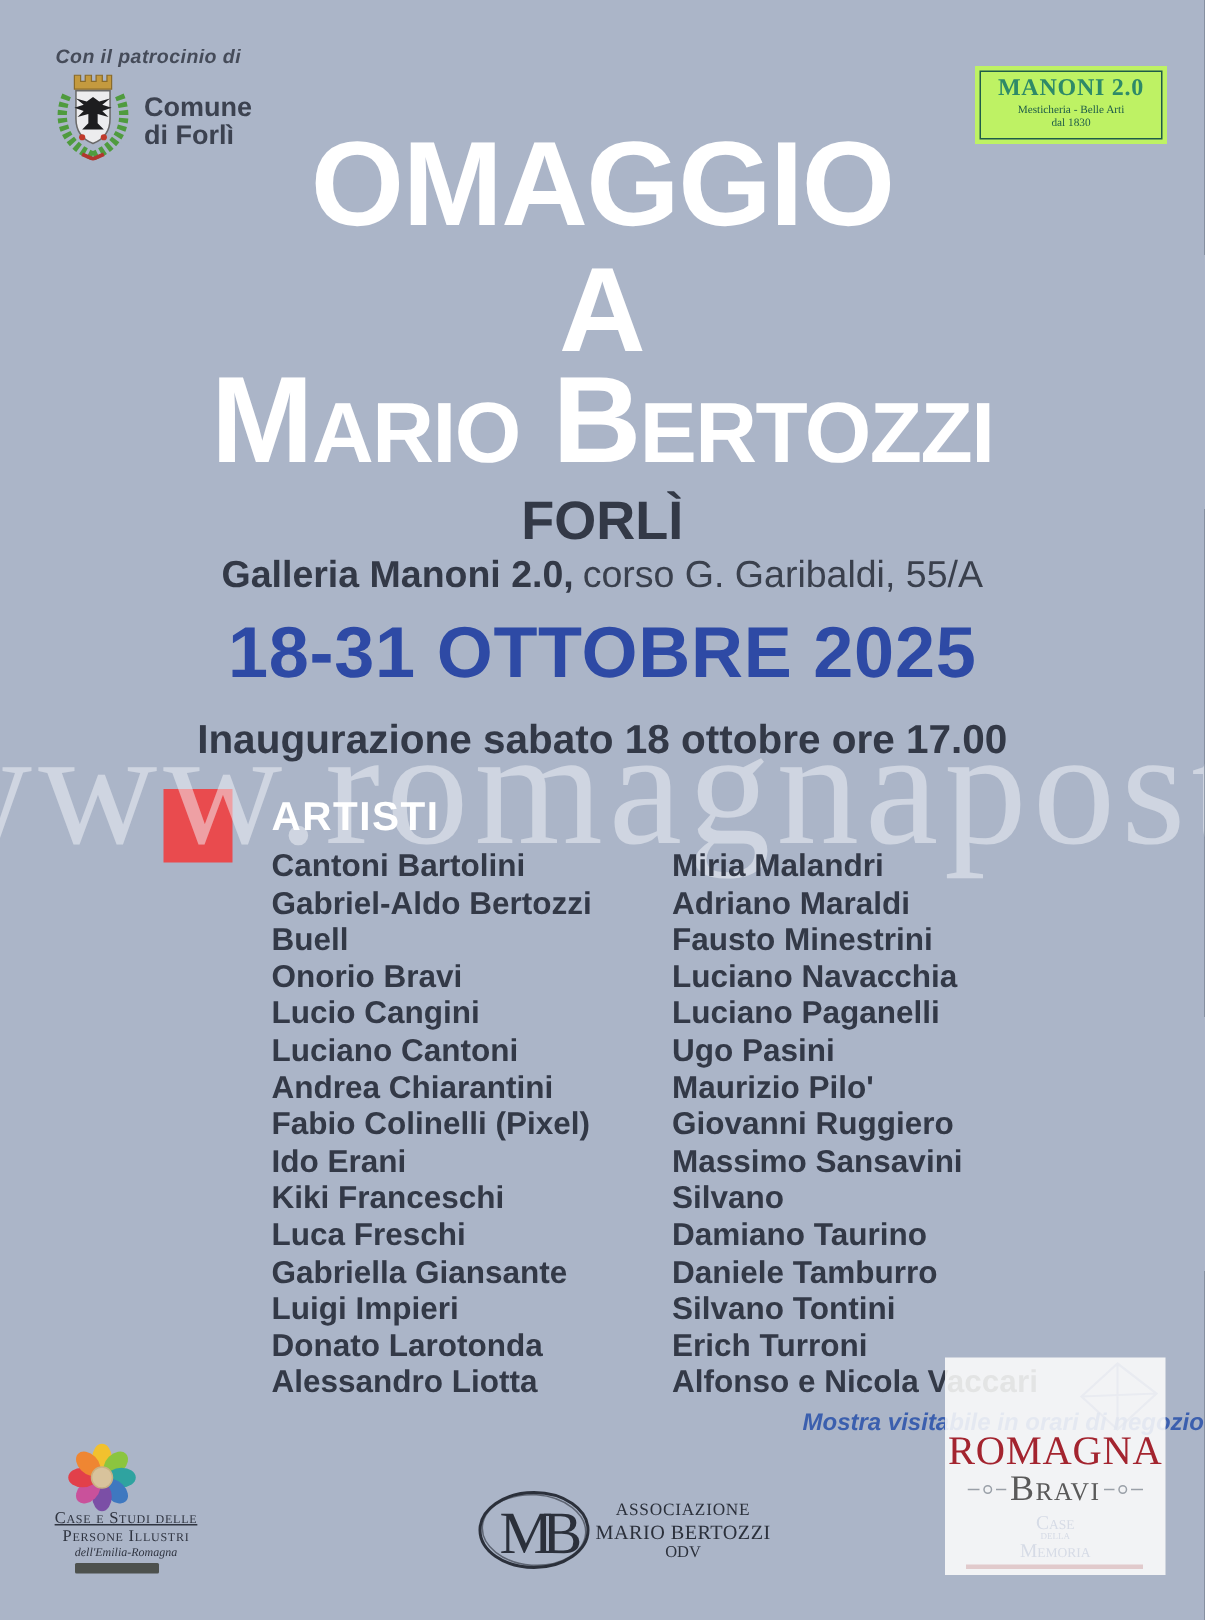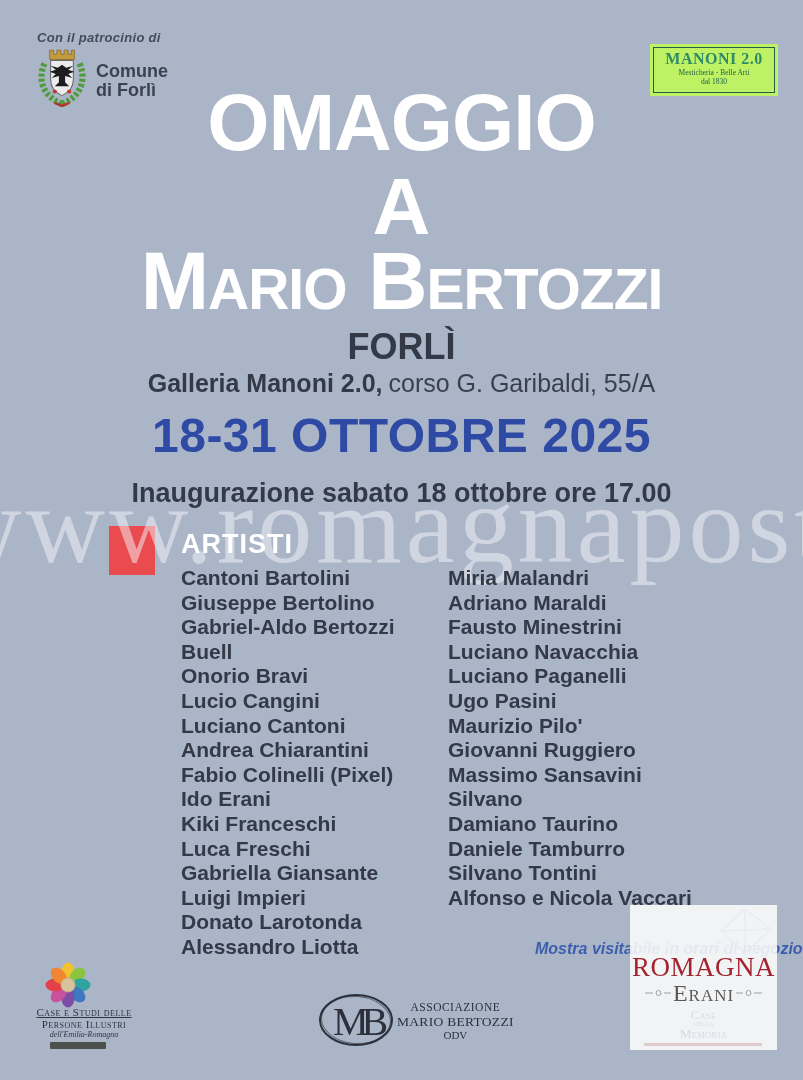--- a/index.html
+++ b/index.html
@@ -117,21 +117,20 @@
     <span class="gallery-name">Galleria Manoni 2.0,</span><span class="gallery-address">corso G. Garibaldi, 55/A</span>
   </div>
   <div class="abs date-range">18-31 OTTOBRE 2025</div>
   <div class="abs opening">Inaugurazione sabato 18 ottobre ore 17.00</div>
 
   <div class="abs red-square"></div>
   <div class="abs artists-heading">ARTISTI</div>
   <div class="abs artists-cols">
     <ul class="artists-col c1">
         <li>Cantoni Bartolini</li>
-        <li>Giuseppe Bertolino</li>
         <li>Gabriel-Aldo Bertozzi</li>
         <li>Buell</li>
         <li>Onorio Bravi</li>
         <li>Lucio Cangini</li>
         <li>Luciano Cantoni</li>
         <li>Andrea Chiarantini</li>
         <li>Fabio Colinelli (Pixel)</li>
         <li>Ido Erani</li>
         <li>Kiki Franceschi</li>
         <li>Luca Freschi</li>
@@ -147,20 +146,21 @@
         <li>Luciano Navacchia</li>
         <li>Luciano Paganelli</li>
         <li>Ugo Pasini</li>
         <li>Maurizio Pilo'</li>
         <li>Giovanni Ruggiero</li>
         <li>Massimo Sansavini</li>
         <li>Silvano</li>
         <li>Damiano Taurino</li>
         <li>Daniele Tamburro</li>
         <li>Silvano Tontini</li>
+        <li>Erich Turroni</li>
         <li>Alfonso e Nicola Vaccari</li>
       </ul>
   </div>
   <div class="abs note">Mostra visitabile in orari di negozio</div>
 
   <svg class="abs flower" viewBox="0 0 48 48">
     <g>
       <ellipse cx="24" cy="11" rx="6.5" ry="9.5" fill="#f2c12e" transform="rotate(0,24,24)"></ellipse>
       <ellipse cx="24" cy="11" rx="6.5" ry="9.5" fill="#8bc53f" transform="rotate(45,24,24)"></ellipse>
       <ellipse cx="24" cy="11" rx="6.5" ry="9.5" fill="#2fa3a0" transform="rotate(90,24,24)"></ellipse>
@@ -192,21 +192,21 @@
 
   <div class="abs rp-box">
     <svg class="rp-house" width="60" height="50" viewBox="0 0 60 50">
       <path d="M30,2 L56,22 L30,46 L6,24 Z M30,2 L30,46 M6,24 L56,22" fill="none" stroke="#e2e6ee" stroke-width="1.5"></path>
     </svg>
     <div class="rp-romagna">ROMAGNA</div>
     <div class="rp-post-row">
       <svg width="26" height="8" viewBox="0 0 26 8">
           <path d="M0,4 H8 M11,4 a2.5,2.5 0 1,0 5,0 a2.5,2.5 0 1,0 -5,0 M19,4 H26" fill="none" stroke="#9aa0a8" stroke-width="1"></path>
         </svg>
-      <span class="rp-post">Erani</span>
+      <span class="rp-post">Bravi</span>
       <svg width="26" height="8" viewBox="0 0 26 8">
           <path d="M0,4 H7 M10,4 a2.5,2.5 0 1,0 5,0 a2.5,2.5 0 1,0 -5,0 M18,4 H26" fill="none" stroke="#9aa0a8" stroke-width="1"></path>
         </svg>
     </div>
     <div class="rp-wm">
       <div class="w1">Case</div>
       <div class="w2">della</div>
       <div class="w3">Memoria</div>
     </div>
     <div class="rp-redline"></div>

